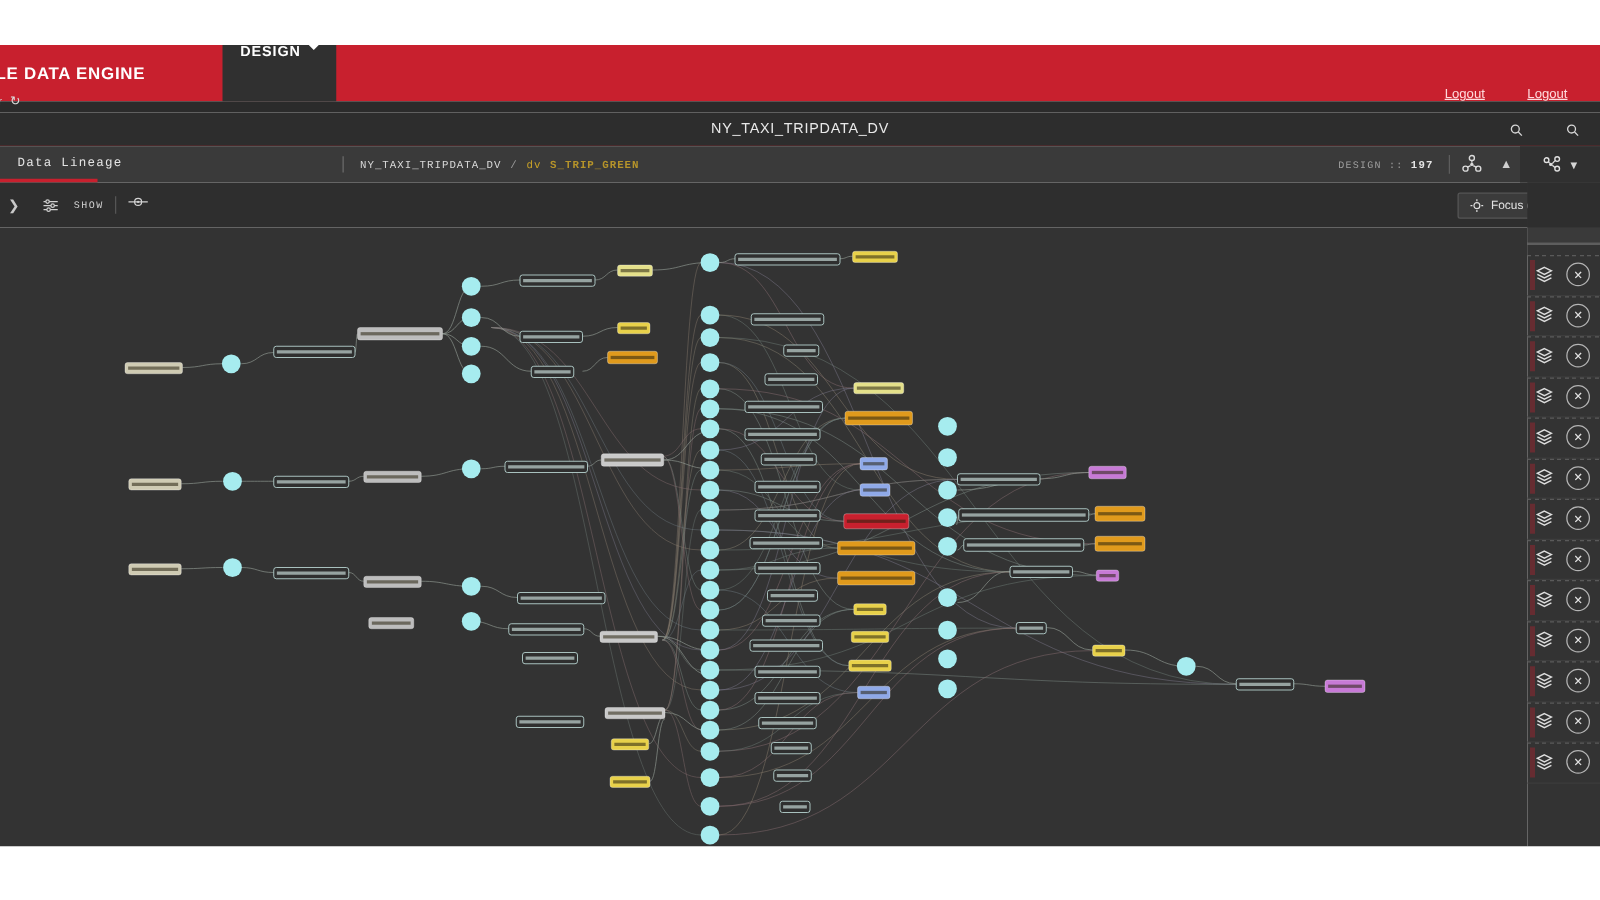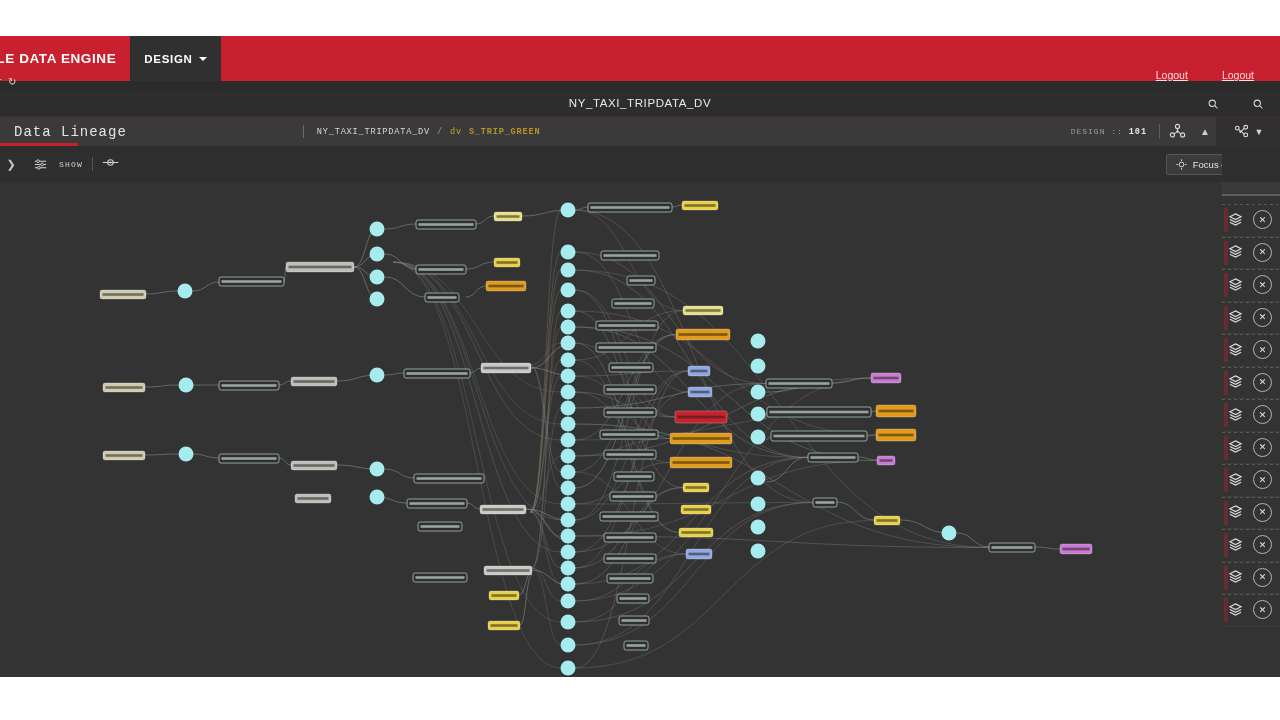--- a/index.html
+++ b/index.html
@@ -15,22 +15,22 @@
   .topnav {
     position: absolute; left:0; top:36px; width:1280px; height:45px;
     background:#c8202e; display:flex; align-items:stretch;
   }
   .brand {
     display:flex; align-items:center; padding:0 14px 0 0;
     color:#fff; font-weight:bold; font-size:13.5px; letter-spacing:.6px;
     margin-left:-8px;
   }
   .navitem {
-    display:flex; align-items:center; gap:6px; padding:0 14px;
-    color:#ffffff; font-size:11.5px; font-weight:bold; letter-spacing:.7px;
+    display:flex; align-items:flex-start; gap:6px; padding:0 14px;
+    color:#ffffff; font-size:11.5px; font-weight:bold; letter-spacing:.7px;margin-left:48px;
   }
   .navitem.active { background:#303030; }
   .caret {
     width:0;height:0;border-left:4px solid transparent;border-right:4px solid transparent;
     border-top:4px solid #fff; display:inline-block;
   }
   .nav-right { margin-left:auto; display:flex; align-items:flex-end; gap:34px; padding-right:26px; }
   .logout { color:#ffd9dc; font-size:10.5px; text-decoration:underline; }
 
   
@@ -58,21 +58,21 @@
     color:#d7d7d7; font-size:12px;
   }
 
   
   .lineagebar {
     position:absolute; left:0; top:117px; width:1280px; height:29px;
     background:#3a3a3a; display:flex; align-items:center;
   }
   .lin-tab {
     position:relative; height:29px; display:flex; align-items:center;
-    padding:0 16px 0 14px; color:#e4e4e4; font-size:14px; letter-spacing:1px;
+    padding:0 16px 0 14px; color:#e4e4e4; font-size:10px; letter-spacing:1px;
     font-family:"Liberation Mono", monospace;
   }
   .lin-tab::after {
     content:""; position:absolute; left:0; bottom:0; width:78px; height:3px; background:#c8202e;
   }
   .crumb-wrap {
     display:flex; align-items:center; gap:7px; margin-left:160px;
     font-family:"Liberation Mono", monospace; font-size:8.6px; letter-spacing:.8px;
   }
   .crumb-div { width:1px; height:13px; background:#6b6b6b; margin-right:6px; }
@@ -197,21 +197,21 @@
     <div class="crumb-wrap">
       <span class="crumb-div"></span>
       <span class="crumb-1">NY_TAXI_TRIPDATA_DV</span>
       <span class="crumb-sep">/</span>
       <span class="crumb-2">dv</span>
       <span class="crumb-3">S_TRIP_GREEN</span>
     </div>
     <div class="lin-right">
       <span class="nodecount">
         <span>DESIGN ::</span>
-        <b>101</b>
+        <b>197</b>
       </span>
       <span class="vsep"></span>
       <span class="graph-btn">
         <svg width="17" height="17" viewBox="0 0 20 20">
           <circle cx="10" cy="4" r="2.4" fill="none" stroke="#dadada" stroke-width="1.3"></circle>
           <circle cx="4" cy="14" r="2.4" fill="none" stroke="#dadada" stroke-width="1.3"></circle>
           <circle cx="16" cy="14" r="2.4" fill="none" stroke="#dadada" stroke-width="1.3"></circle>
           <circle cx="10" cy="10" r="1.6" fill="#dadada"></circle>
           <line x1="10" y1="6.4" x2="10" y2="8.4" stroke="#dadada" stroke-width="1.2"></line>
           <line x1="8.7" y1="11.2" x2="5.6" y2="12.8" stroke="#dadada" stroke-width="1.2"></line>

